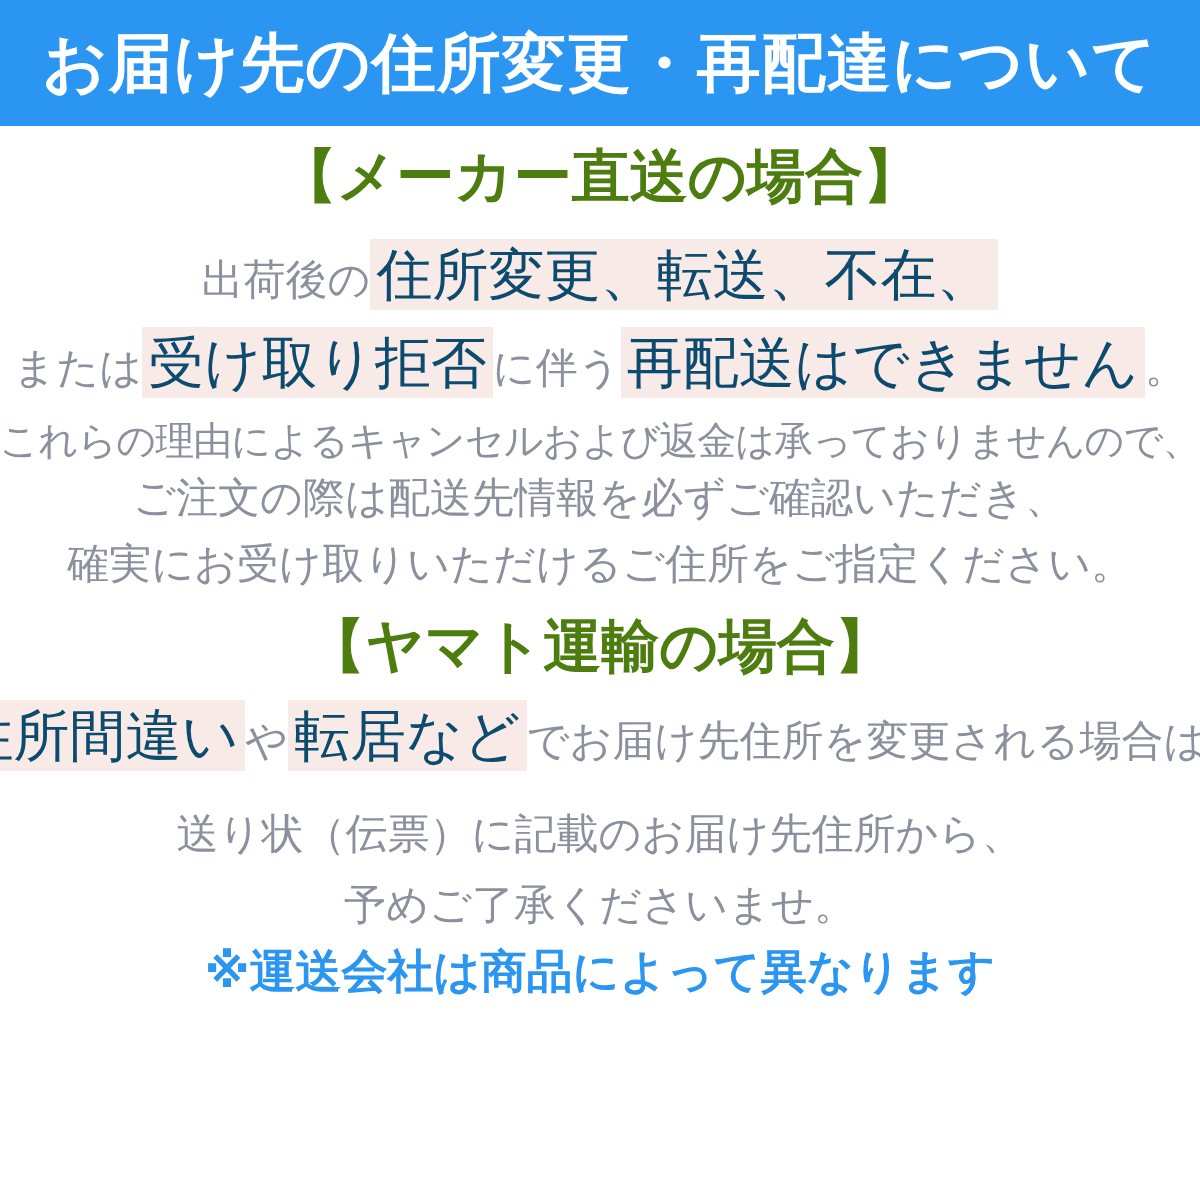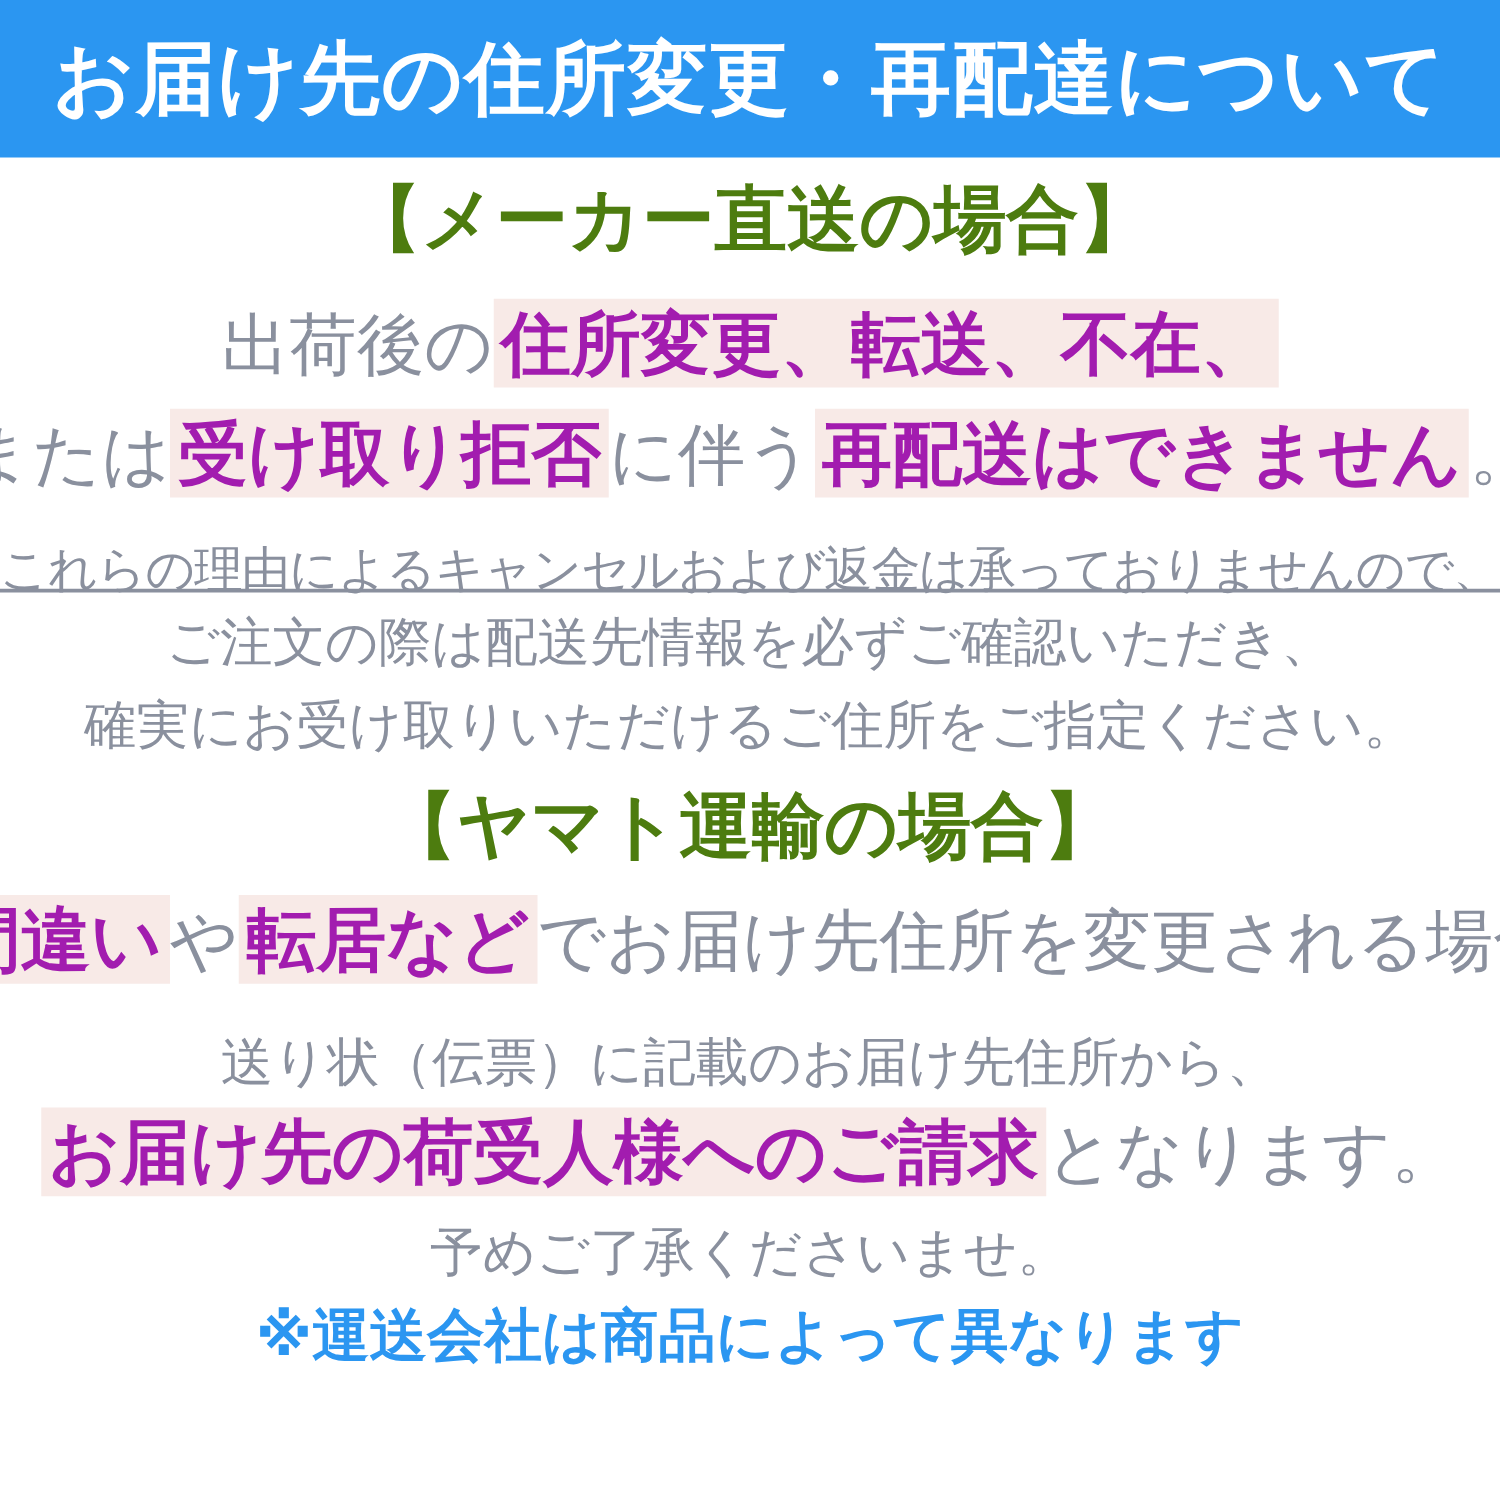--- a/index.html
+++ b/index.html
@@ -43,42 +43,42 @@
   }
   .heading.second {
     margin-top: 18px;
   }
   .line {
     line-height: 1.3;
     white-space: nowrap;
   }
   .gray {
     color: #8a909e;
-    font-size: 54px;
+    font-size: 42px;
     font-weight: 500;
   }
   .gray-line {
     color: #8a909e;
     font-size: 42px;
     font-weight: 500;
   }
   .gray-line.long {
     font-size: 39px;
     letter-spacing: -1px;
   }
   .hl {
-    color: #a21caf;
+    color: #0c4a6e;
     background: #f8eae7;
     font-size: 56px;
-    font-weight: 700;
+    font-weight: 400;
     padding: 4px 6px;
   }
   .m-line1 { margin-top: 26px; }
   .m-line2 { margin-top: 16px; }
-  .m-line3 { margin-top: 32px; text-decoration: underline; }
+  .m-line3 { margin-top: 16px; }
   .m-line4 { margin-top: 4px; }
   .m-line5 { margin-top: 12px; }
   .y-line1 { margin-top: 18px; }
   .y-line2 { margin-top: 34px; }
   .y-line3 { margin-top: 12px; }
   .y-line4 { margin-top: 10px; }
   .y-line5 { margin-top: 8px; }
   .y-line6 { margin-top: 16px; }
   .note {
     color: #2b96f1;
@@ -112,21 +112,18 @@
 
   <div class="heading second">【ヤマト運輸の場合】</div>
 
   <div class="line y-line1">
     <span class="hl">住所間違い</span><span class="gray">や</span><span class="hl">転居など</span><span class="gray">でお届け先住所を変更される場合は、</span>
   </div>
 
   <div class="line gray-line y-line2">送り状（伝票）に記載のお届け先住所から、</div>
 
 
-  <div class="line y-line5">
-    <span class="hl">お届け先の荷受人様へのご請求</span><span class="gray">となります。</span>
-  </div>
 
   <div class="line gray-line y-line6">予めご了承くださいませ。</div>
 
   <div class="line note">※運送会社は商品によって異なります</div>
 
 </div>
 
 </body></html>

